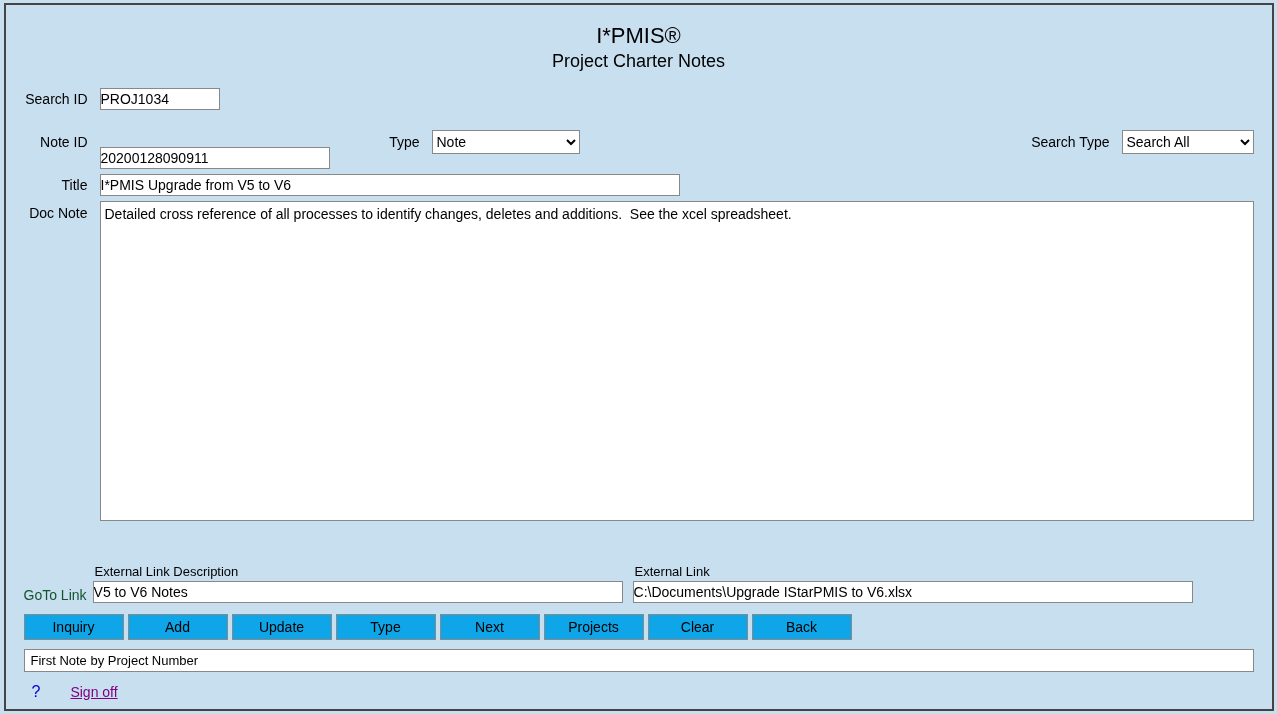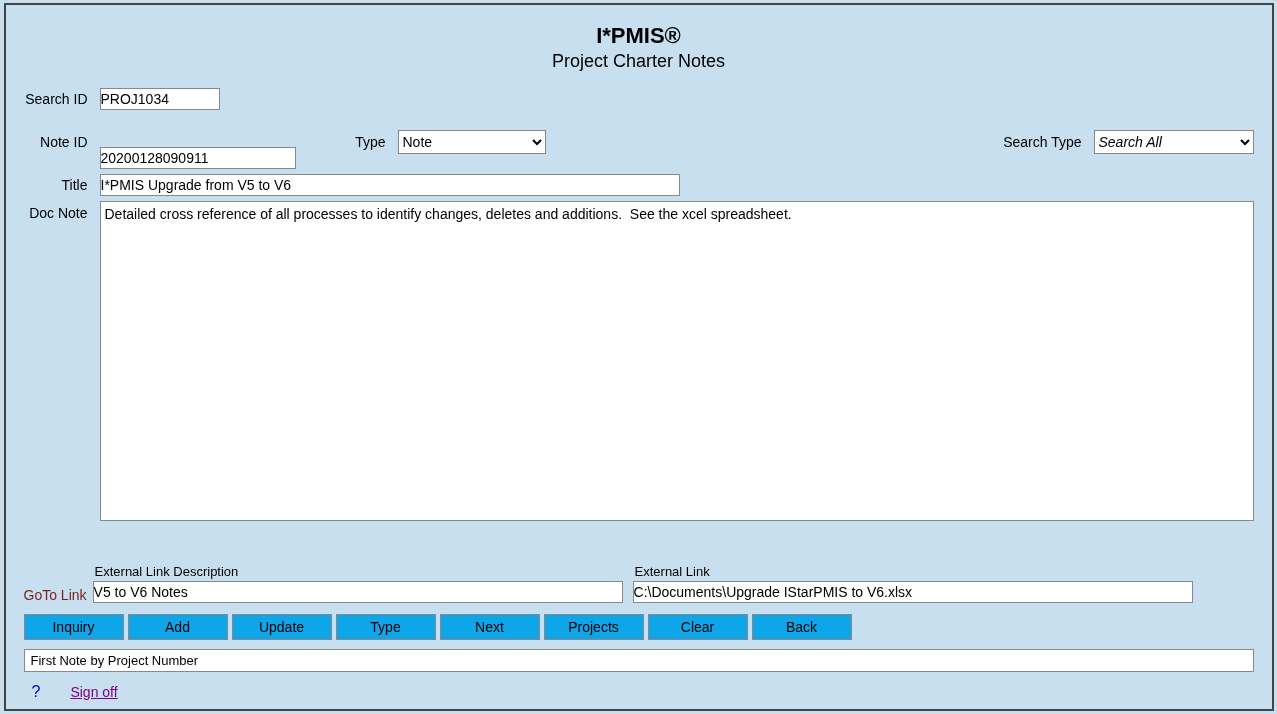--- a/index.html
+++ b/index.html
@@ -20,21 +20,21 @@
       background: #c8dff0;
       display: flex;
       flex-direction: column;
     }
     .header {
       text-align: center;
       padding: 18px 0 8px 0;
     }
     .header-title {
       font-size: 22px;
-      font-weight: bold;
+      font-weight: normal;
       color: #000;
     }
     .header-subtitle {
       font-size: 18px;
       font-weight: normal;
       color: #000;
       margin-top: 2px;
     }
     .form-area {
       padding: 8px 18px 4px 18px;
@@ -59,29 +59,28 @@
       font-size: 14px;
       font-family: Arial, sans-serif;
       border: 1px solid #888;
       background: #fff;
       padding: 2px 0;
     }
     .project-id-input {
       width: 120px;
     }
     .note-id-input {
-      width: 196px;
+      width: 230px;
       margin-top: 32px;
     }
     .type-select {
       width: 148px;
     }
     .search-type-select {
-      width: 160px;
-      font-style: italic;
+      width: 132px;
     }
     .title-input {
       width: 580px;
     }
     .doc-note-area {
       display: flex;
       align-items: flex-start;
       gap: 6px;
       flex: 1;
     }
@@ -116,21 +115,21 @@
       font-size: 13px;
       color: #000;
       padding-left: 2px;
     }
     .goto-group {
       display: flex;
       align-items: flex-end;
       gap: 6px;
     }
     .goto-link {
-      color: #7f1d1d;
+      color: #14532d;
       text-decoration: none;
       font-size: 14px;
       cursor: pointer;
       white-space: nowrap;
     }
     .ext-desc-input {
       width: 530px;
     }
     .ext-link-input {
       width: 560px;

